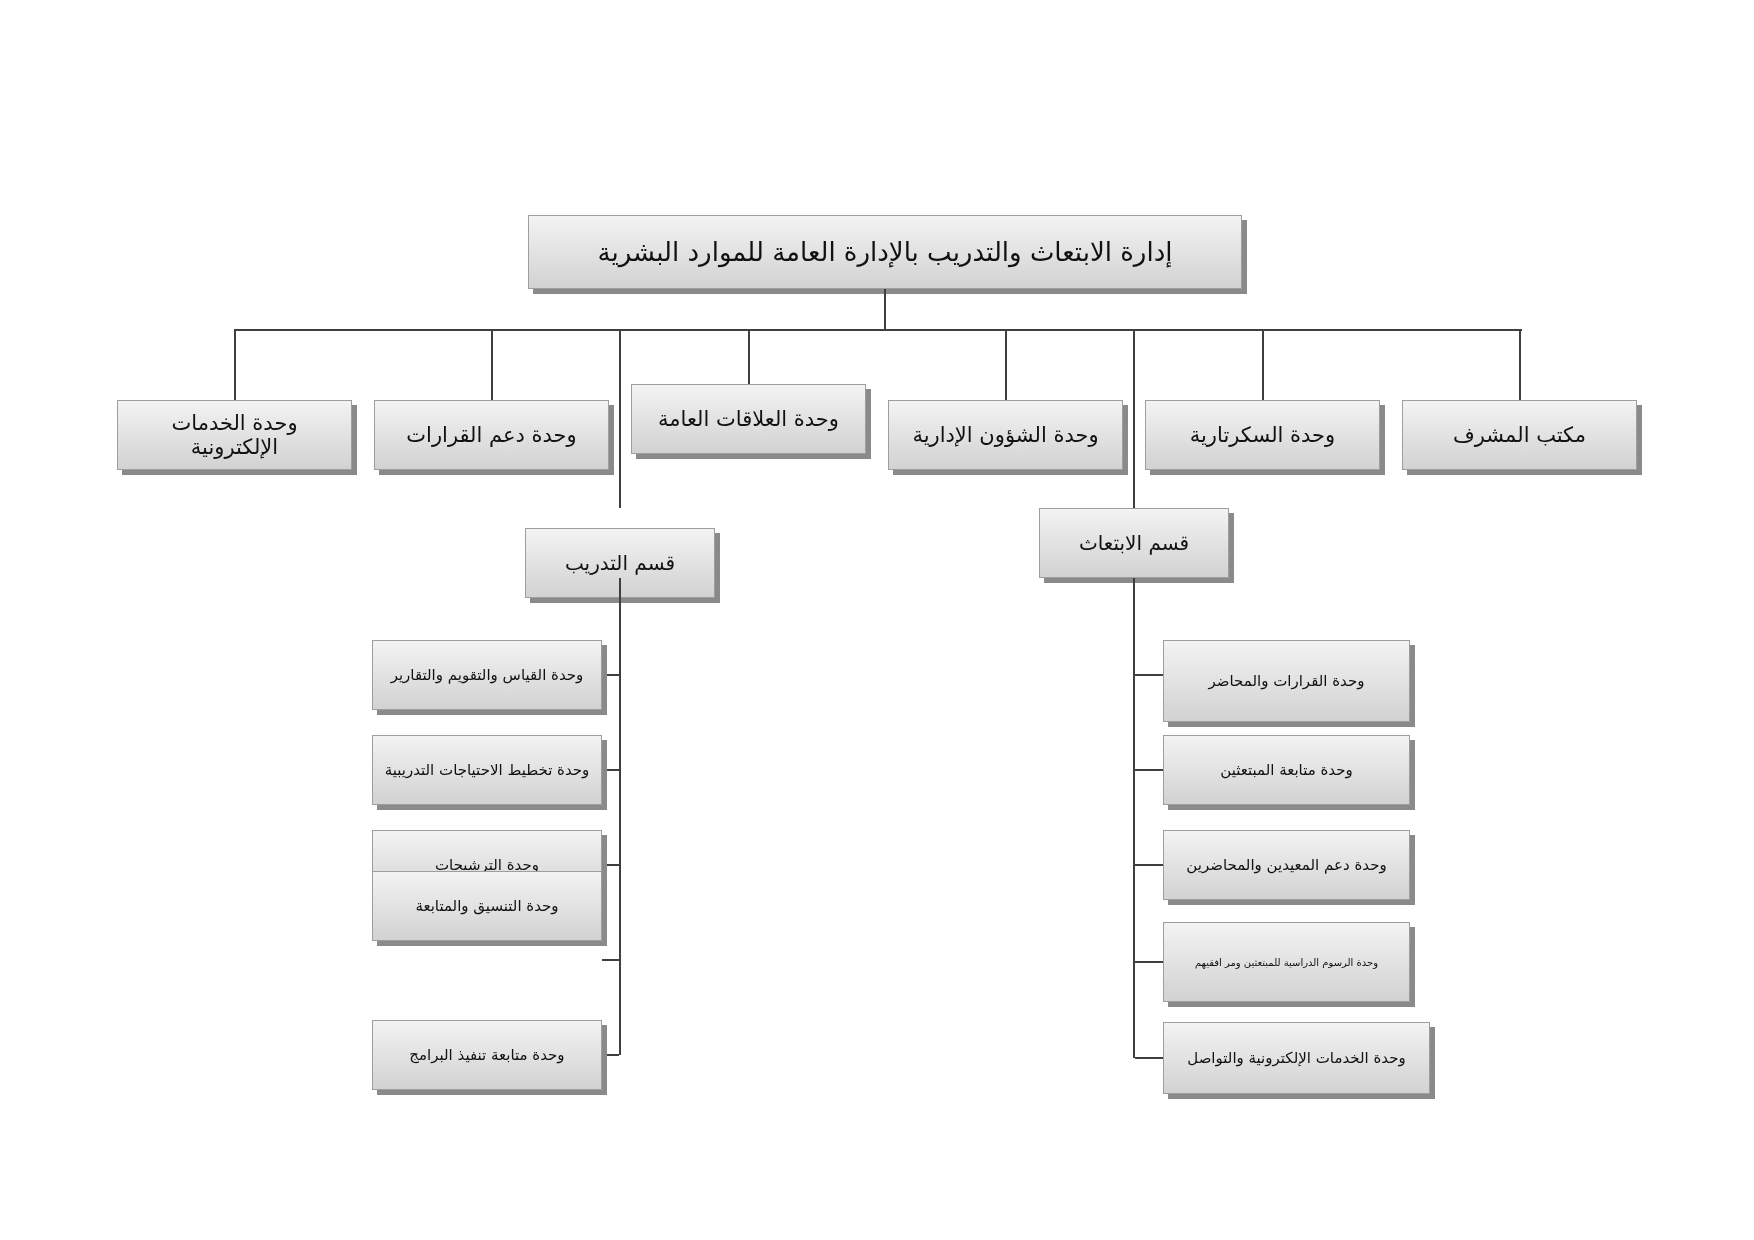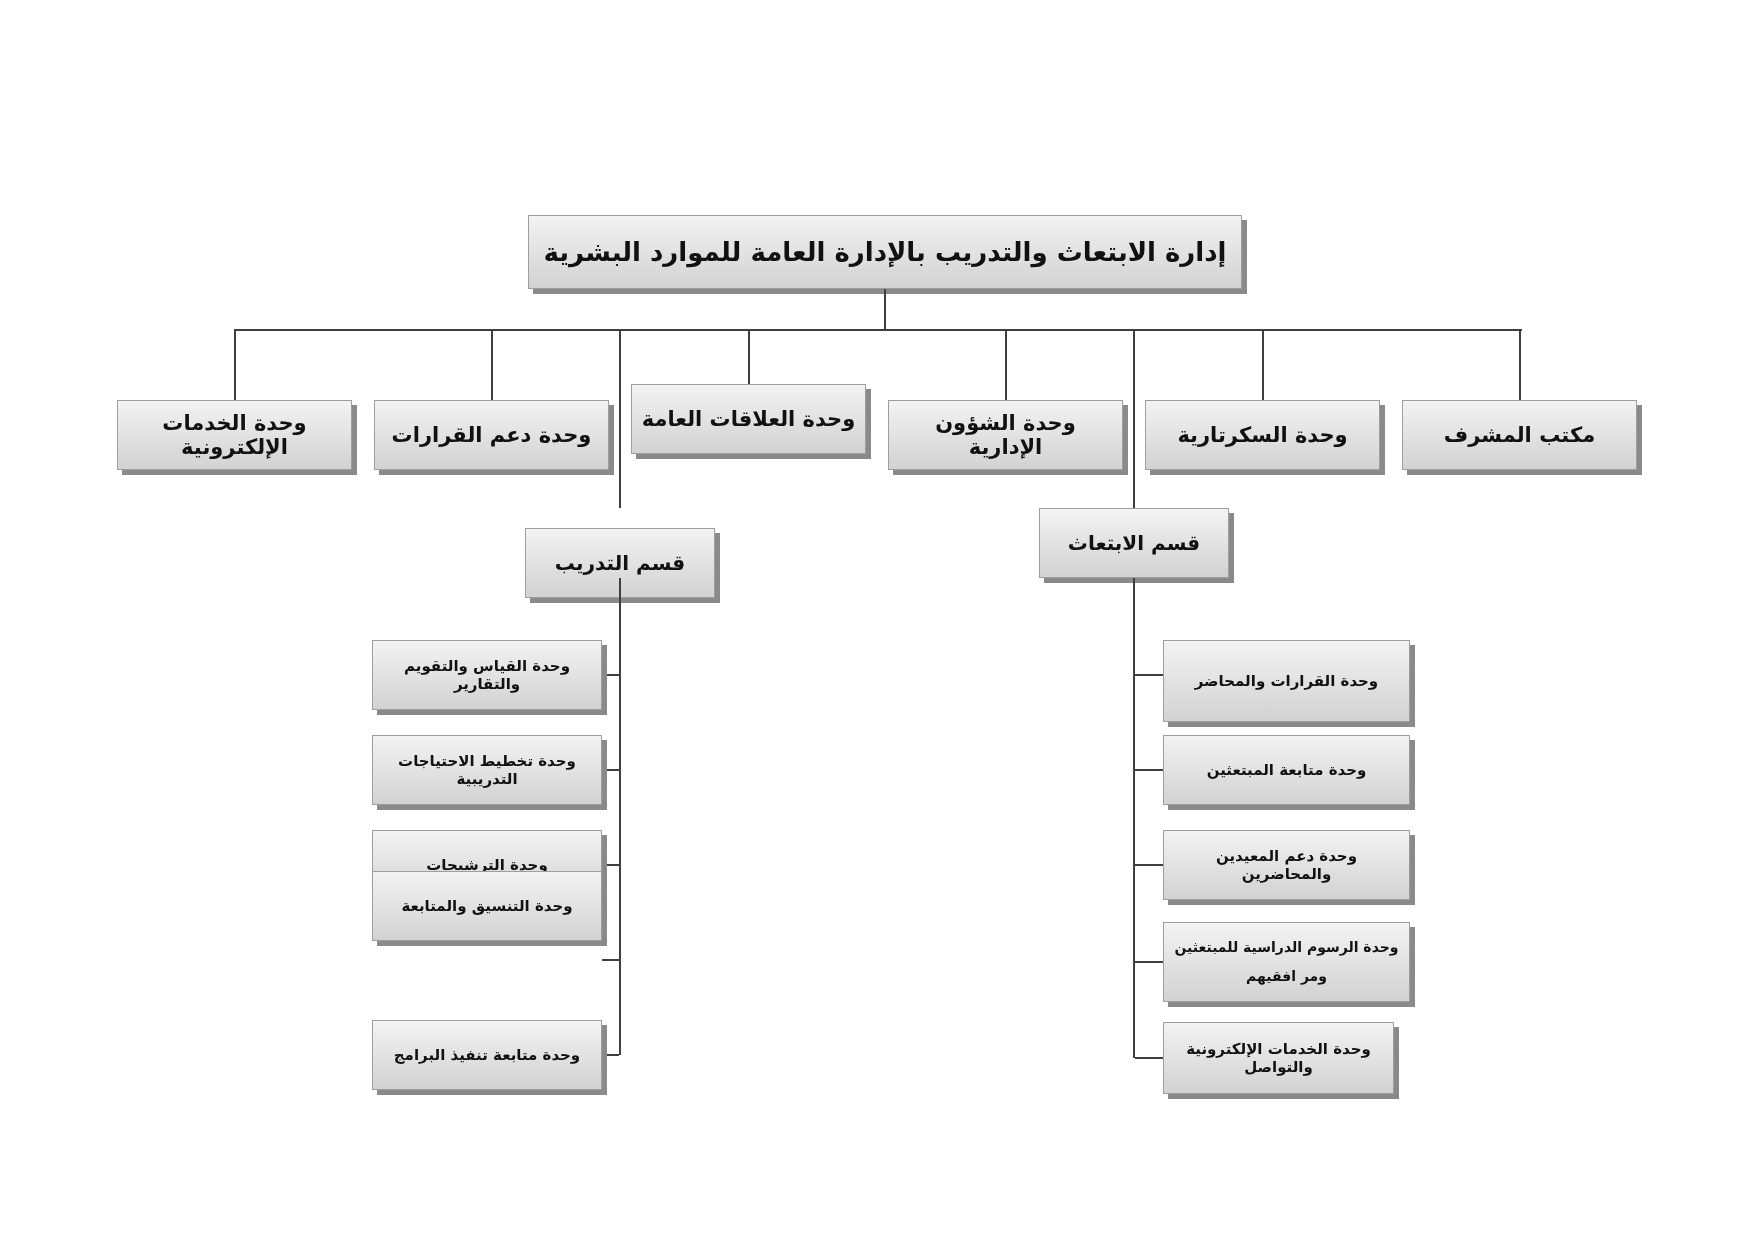--- a/index.html
+++ b/index.html
@@ -19,33 +19,33 @@
     background:var(--background);
     font-family:"DejaVu Sans",sans-serif;
     overflow:hidden;
   }
   .node{
     position:absolute;
     display:flex;align-items:center;
     text-align:center;
     direction:rtl;
     color:var(--text);
-    font-weight:bold;
+    font-weight:normal;
     background:linear-gradient(180deg,var(--box-fill-top) 0%,var(--box-fill-mid) 45%,var(--box-fill-bottom) 100%);
     border:1px solid var(--box-border);
     box-shadow:5px 5px 0 var(--box-shadow);
     box-sizing:border-box;
     padding:2px 8px;
   }
   .node span{display:block;width:100%;}
   .root-node{font-size:26px;}
   .lvl2-node{font-size:21px;}
   .dept-node{font-size:20px;}
   .leaf-node{font-size:15px;}
-  .leaf-small{font-size:14px;line-height:2.1;}
+  .leaf-small{font-size:10px;line-height:2.1;}
   .vline,.hline{position:absolute;background:var(--connector);}
   .vline{width:2px;}
   .hline{height:2px;}
 </style>
 </head>
 <body>
 
 <div class="canvas">
 
   <div class="node root-node" style="left:528px;top:215px;width:714px;height:74px;">
@@ -128,17 +128,17 @@
   </div>
   <div class="node leaf-node" style="left:1163px;top:735px;width:247px;height:70px;">
     <span>وحدة متابعة المبتعثين</span>
   </div>
   <div class="node leaf-node" style="left:1163px;top:830px;width:247px;height:70px;">
     <span>وحدة دعم المعيدين والمحاضرين</span>
   </div>
   <div class="node leaf-node leaf-small" style="left:1163px;top:922px;width:247px;height:80px;">
     <span>وحدة الرسوم الدراسية للمبتعثين ومر افقيهم</span>
   </div>
-  <div class="node leaf-node" style="left:1163px;top:1022px;width:231px;height:72px;">
+  <div class="node leaf-node" style="left:1163px;top:1022px;width:267px;height:72px;">
     <span>وحدة الخدمات الإلكترونية والتواصل</span>
   </div>
 
 </div>
 
 </body></html>

